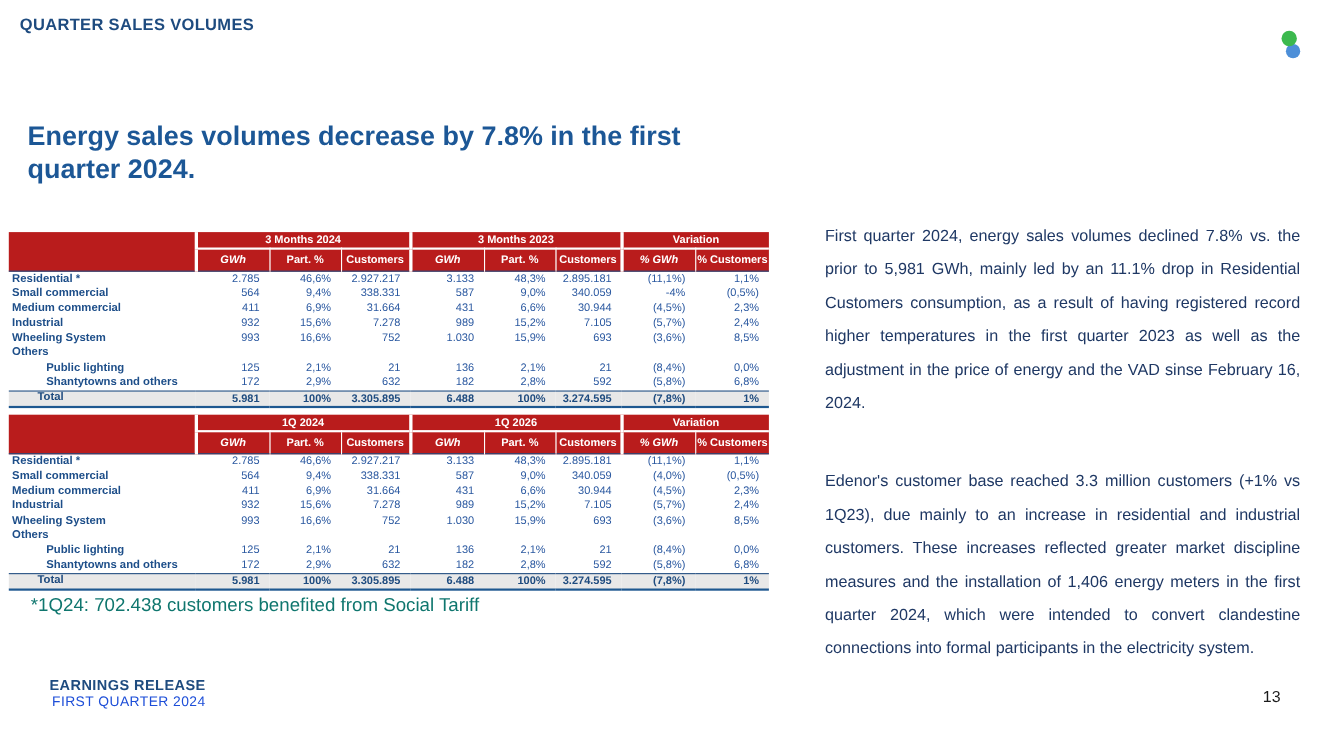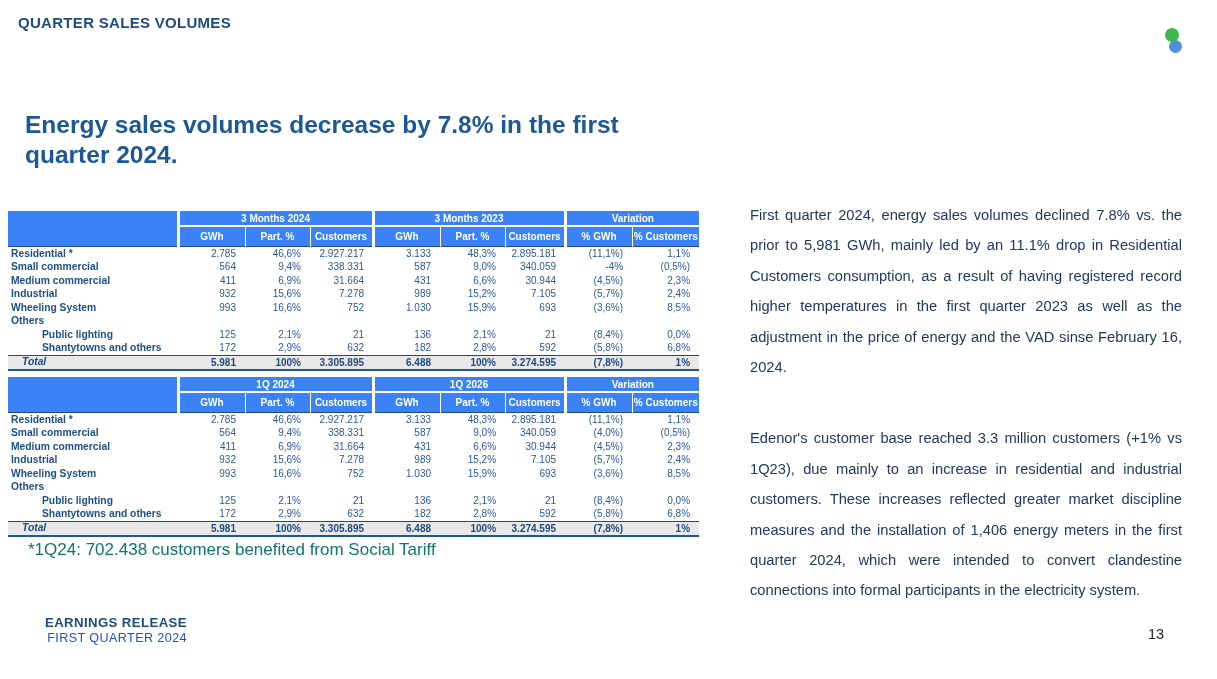--- a/index.html
+++ b/index.html
@@ -15,34 +15,34 @@
   .dot-blue{left:97px;top:18px;width:13px;height:13px;background:#4D8FD8;z-index:1;}
   .dot-green{left:93px;top:6px;width:14px;height:14px;background:#3CB94E;z-index:2;}
 
   .headline{position:absolute;left:25px;top:110px;width:655px;margin:0;
             font-size:24.5px;line-height:29.5px;font-weight:bold;color:#1C5796;}
 
   .tbl-wrap{position:absolute;left:8px;}
   #table-1{top:211px;} #table-2{top:377px;}
   table{border-collapse:collapse;table-layout:fixed;width:691px;font-size:10px;
         font-family:"Liberation Sans",sans-serif;}
-  thead th{background:#3b82f6;color:#fff;font-weight:bold;padding:0;text-align:center;}
+  thead th{background:#b91c1c;color:#fff;font-weight:bold;padding:0;text-align:center;}
   .group-row th.group-cell{height:14px;border-bottom:2px solid #fff;border-left:3px solid #fff;}
   th.stub{border:none;}
   .sub-row th{height:19px;font-size:10px;}
   .sub-row th.sub-cell{border-left:1.5px solid #fff;}
-  .sub-row th.grp-start{border-left:3px solid #fff;}
+  .sub-row th.grp-start{border-left:3px solid #fff;font-style:italic;}
   tbody th,tbody td{height:13.5px;padding:0;line-height:1;}
   tbody tr:first-child th,tbody tr:first-child td{border-top:1.5px solid #1E4B7F;}
   th.rowlabel{text-align:left;padding-left:3px;color:#1D4E89;font-weight:bold;font-size:10.3px;white-space:nowrap;}
   th.rowlabel.indent{padding-left:34px;}
   td.num{text-align:right;padding-right:9px;color:#2A58A0;font-weight:normal;}
   tr.total th,tr.total td{background:#E8E8E8;border-top:1.5px solid #1E4B7F;
         border-bottom:2.5px solid #1E5890;color:#1E4B7F;font-weight:bold;height:13px;}
-  tr.total th{padding-left:14px;font-style:italic;}
+  tr.total th{padding-left:26px;}
 
   .footnote{position:absolute;left:28px;top:540px;font-size:17px;color:#0f766e;}
 
   .text-col{position:absolute;left:750px;top:200px;width:432px;color:#1F3864;
             font-size:14.7px;line-height:30.4px;text-align:justify;}
   .text-col p{margin:0;}
   .text-col p + p{margin-top:41px;}
 
   .footer{position:absolute;left:45px;top:615px;text-align:right;}
   .footer-line1{font-size:13.2px;font-weight:bold;color:#1E4B7F;letter-spacing:.4px;}

